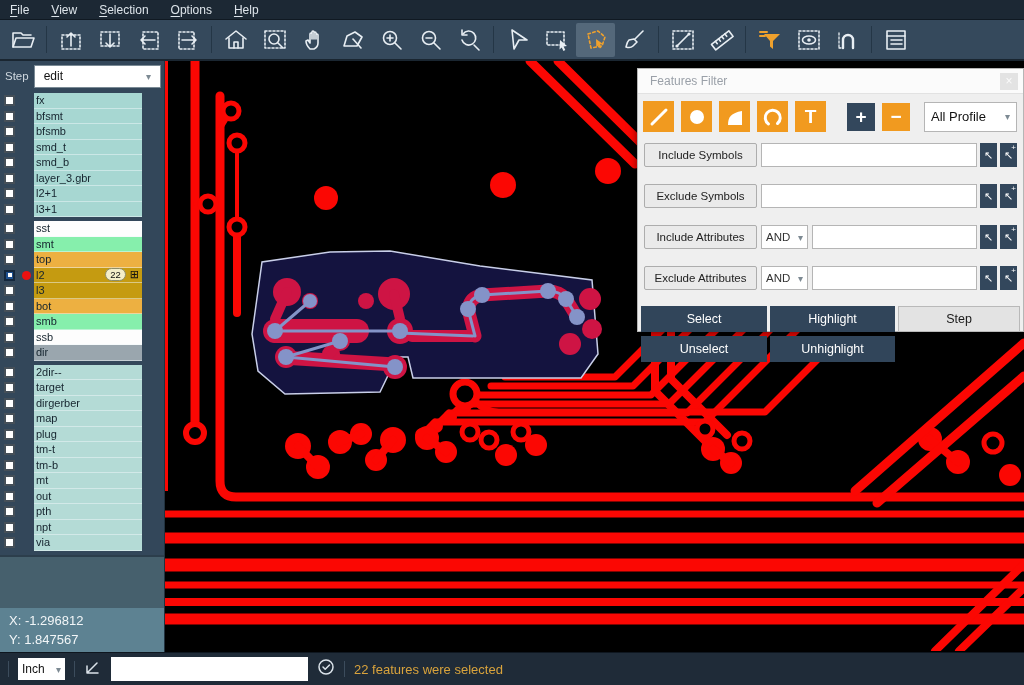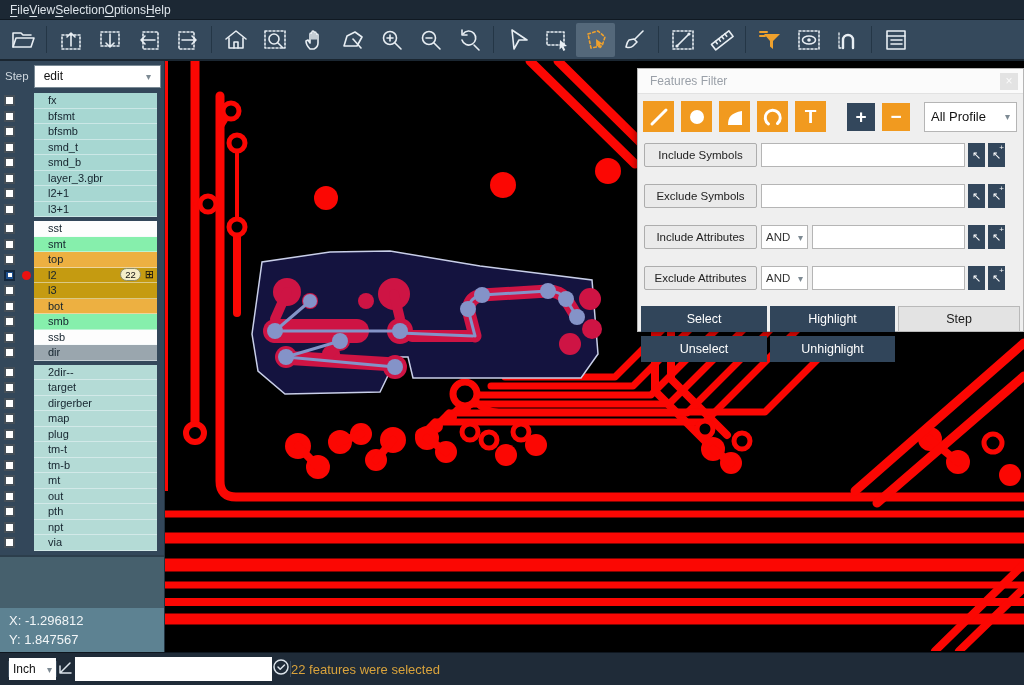--- a/index.html
+++ b/index.html
@@ -1,21 +1,21 @@
 <!DOCTYPE html>
 <html><head>
 <meta charset="utf-8">
 <style>
   *{box-sizing:border-box;margin:0;padding:0}
   html,body{width:1024px;height:685px;overflow:hidden;background:#10181f}
   body{font-family:"Liberation Sans",sans-serif}
   .app{position:relative;width:1024px;height:685px;display:flex;flex-direction:column}
 
   
-  .menubar{height:20px;background:#1c2834;display:flex;align-items:center;padding-left:10px;border-bottom:1px solid #101922}
+  .menubar{height:20px;background:#1c2834;display:flex;align-items:center;gap:22px;padding-left:10px;border-bottom:1px solid #101922}
   .mi{font-size:12px;color:#dde4ea;cursor:default}
   .mi u{text-underline-offset:2px}
 
   
   .toolbar{height:41px;background:#35495c;display:flex;align-items:center;padding:0 3px;border-bottom:2px solid #1a2631}
   .tb{width:39px;height:34px;display:flex;align-items:center;justify-content:center;border-radius:2px}
   .tb svg{stroke:#e8eef3;fill:none;stroke-width:1.6;stroke-linecap:round;stroke-linejoin:round}
   .tb svg .f{fill:#e8eef3;stroke:none}
   .tb.act{background:#54687a}
   .tb.act svg{stroke:#efa12d}
@@ -32,21 +32,21 @@
   .step-select{flex:1;height:23px;background:#fff;border:1px solid #7a8a95;font-size:12px;color:#111;display:flex;align-items:center;justify-content:space-between;padding:0 9px}
   .chev{color:#7d8a93;font-size:10px}
   .layers{margin-top:2px}
   .lgroup{margin-bottom:4px}
   .lrow{display:flex;align-items:center;height:15.5px}
   .cb{width:11px;height:11px;min-width:11px;background:#fff;border:2px solid #454f58;margin:0 4px 0 4px}
   .cb.checked{background:#1d4f8f;border-color:#14273c;position:relative}
   .cb.checked::after{content:"";position:absolute;left:1.5px;top:1.5px;width:4px;height:4px;background:#fff}
   .ind{width:15px;min-width:15px;display:flex;align-items:center;justify-content:center}
   .dot{width:9px;height:9px;border-radius:50%;background:#ea1111}
-  .lname{flex:1;height:100%;display:flex;align-items:center;font-size:11px;color:#15242e;padding-left:14px;margin-right:7px;border-bottom:1px solid rgba(240,248,250,.5)}
+  .lname{flex:1;height:100%;display:flex;align-items:center;font-size:11px;color:#15242e;padding-left:2px;margin-right:22px;border-bottom:1px solid rgba(240,248,250,.5)}
   .c-teal{background:#a7d7d2}.c-white{background:#fdfdfd}.c-green{background:#86efac}
   .c-amber{background:#edb041}.c-gold{background:#c59b11}.c-gray{background:#9aa6ae}.c-teal2{background:#b4dbd6}
   .badge{margin-left:auto;background:#f4eec8;border:1px solid #8d8d6a;border-radius:7px;font-size:9.5px;padding:0 4px;color:#111;line-height:11px}
   .grid-ico{font-size:11px;color:#101010;margin:0 3px 0 4px}
   .sfill{flex:1;background:#46606d;border-top:2px solid #2c3e4c}
   .coords{height:44px;background:#5d8292;color:#f2f6f8;font-size:13px;padding:3px 9px;line-height:19px}
 
   .canvas{position:relative;flex:1;background:#000;overflow:hidden}
   .canvas svg{position:absolute;left:0;top:0}
 
@@ -57,33 +57,33 @@
   .shape-row{display:flex;align-items:center;height:31px;margin:7px 6px 0 5px}
   .sq{width:31px;height:31px;display:flex;align-items:center;justify-content:center;margin-right:7px}
   .sq.orange{background:#f19a1f}
   .sq.navy{background:#33475c}
   .sq svg{stroke:#fff;fill:none;stroke-width:3;stroke-linecap:round;stroke-linejoin:round}
   .sq svg .f{fill:#fff;stroke:none}
   .sq .glyph{color:#fff;font-size:19px;font-weight:bold;line-height:1}
   .sm{width:28px;height:28px}
   .gap16{width:14px}
   .profile{margin-left:auto;width:93px;height:30px;background:#fff;border:1px solid #b5b5b5;font-size:13px;color:#111;display:flex;align-items:center;justify-content:space-between;padding:0 6px}
-  .frow{display:flex;align-items:center;height:36px;margin:5px 18px 0 6px}
+  .frow{display:flex;align-items:center;height:36px;margin:5px 6px 0 6px}
   .flabel{width:113px;min-width:113px;height:24px;background:#eaeaea;border:1px solid #adadad;border-radius:2px;font-size:11.5px;color:#222;display:flex;align-items:center;justify-content:center}
   .fop{width:47px;min-width:47px;height:24px;background:#fff;border:1px solid #b5b5b5;margin-left:4px;font-size:11.5px;color:#333;display:flex;align-items:center;justify-content:space-between;padding:0 4px}
   .ffield{flex:1;height:24px;border:1px solid #b5b5b5;background:#fff;margin-left:4px;min-width:0}
   .fbtn{width:17px;min-width:17px;height:24px;background:#33475c;color:#fff;margin-left:3px;font-size:11px;display:flex;align-items:center;justify-content:center;position:relative}
   .fbtn .plus{position:absolute;top:0px;right:1px;font-size:8px}
   .actions{display:grid;grid-template-columns:126px 125px 122px;gap:4px 3px;margin:10px 3px 0 3px}
   .abtn{height:26px;font-size:12.5px;display:flex;align-items:center;justify-content:center}
   .abtn.navy{background:#31455a;color:#fff}
   .abtn.light{background:#e3e3e3;color:#1a1a1a;border:1px solid #b9b9b9}
 
   
-  .statusbar{height:33px;background:#1f2b38;display:flex;align-items:center;padding-left:8px;border-top:1px solid #0e161f}
+  .statusbar{height:33px;background:#1f2b38;display:flex;align-items:center;padding-left:8px;gap:9px;border-top:1px solid #0e161f}
   .ssep{width:1px;height:16px;background:#3c4c5c}
   .unit{width:47px;height:22px;background:#fff;font-size:12px;color:#111;display:flex;align-items:center;justify-content:space-between;padding:0 4px}
   .sicon svg{stroke:#dbe3ea;fill:none;stroke-width:1.5;stroke-linecap:round;stroke-linejoin:round}
   .sinput{width:197px;height:24px;border:none;background:#fff;font-size:12px;padding:0 5px}
   .smsg{color:#d9a33c;font-size:13px}
 </style>
 </head>
 <body>
 
 <div class="app">

